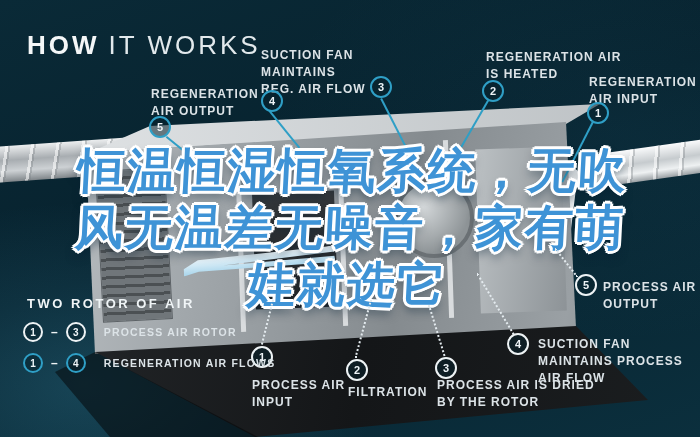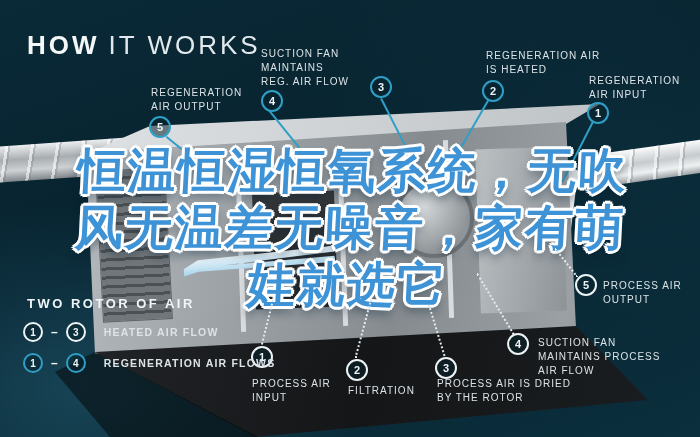--- a/index.html
+++ b/index.html
@@ -50,21 +50,21 @@
     font-family:"DejaVu Sans","Liberation Sans",sans-serif;font-weight:800;
     font-size:48px;line-height:57px;letter-spacing:2px;color:#3e93d6;transform:skewX(-3deg);
     text-shadow:
       -3px 0 0 #fff,3px 0 0 #fff,0 -3px 0 #fff,0 3px 0 #fff,
       -2px -2px 0 #fff,2px -2px 0 #fff,-2px 2px 0 #fff,2px 2px 0 #fff,
       0 6px 10px rgba(3,30,50,0.55);}
   .swoosh{position:absolute;left:183px;top:252px;width:152px;height:20px;z-index:4;transform:rotate(-5deg);
     background:linear-gradient(180deg,#f4fafd,#9ed0e9);
     clip-path:polygon(0 55%,10% 15%,100% 0,100% 30%,26% 52%,100% 52%,100% 82%,10% 72%,0 90%);}
   
-  .lab{position:absolute;z-index:6;color:#dce3e7;font-size:10px;font-weight:400;letter-spacing:1px;
+  .lab{position:absolute;z-index:6;color:#dce3e7;font-size:12px;font-weight:700;letter-spacing:1px;
     line-height:1.4;white-space:pre-line;text-transform:uppercase;}
   .badge{position:absolute;z-index:6;width:22px;height:22px;border-radius:50%;box-sizing:border-box;
     display:flex;align-items:center;justify-content:center;font-size:11px;font-weight:700;color:#eef4f7;
     background:rgba(8,34,46,0.55);}
   .badge.teal{border:2px solid #2f9fc6;}
   .badge.white{border:2px solid #eef3f5;}
   .lead{position:absolute;z-index:3;transform-origin:0 0;}
   .lead.solid{height:2px;background:#2f9fc6;}
   .lead.dot{height:0;border-top:2px dotted #e3eaee;z-index:6;}
   
@@ -157,21 +157,21 @@
   <div class="lab t9">SUCTION FAN
 MAINTAINS PROCESS
 AIR FLOW</div>
   <div class="badge white g9">4</div>
 
   <div class="legend-title">TWO ROTOR OF AIR</div>
   <div class="lrow r1">
     <span class="lcirc w">1</span>
     <span class="ldash">–</span>
     <span class="lcirc w">3</span>
-    <span class="llab">HEATED AIR FLOW</span>
+    <span class="llab">PROCESS AIR ROTOR</span>
   </div>
   <div class="lrow r2">
     <span class="lcirc t">1</span>
     <span class="ldash">–</span>
     <span class="lcirc t">4</span>
     <span class="llab">REGENERATION AIR FLOWS</span>
   </div>
 
   <div class="swoosh"></div>
   <div class="headline">

